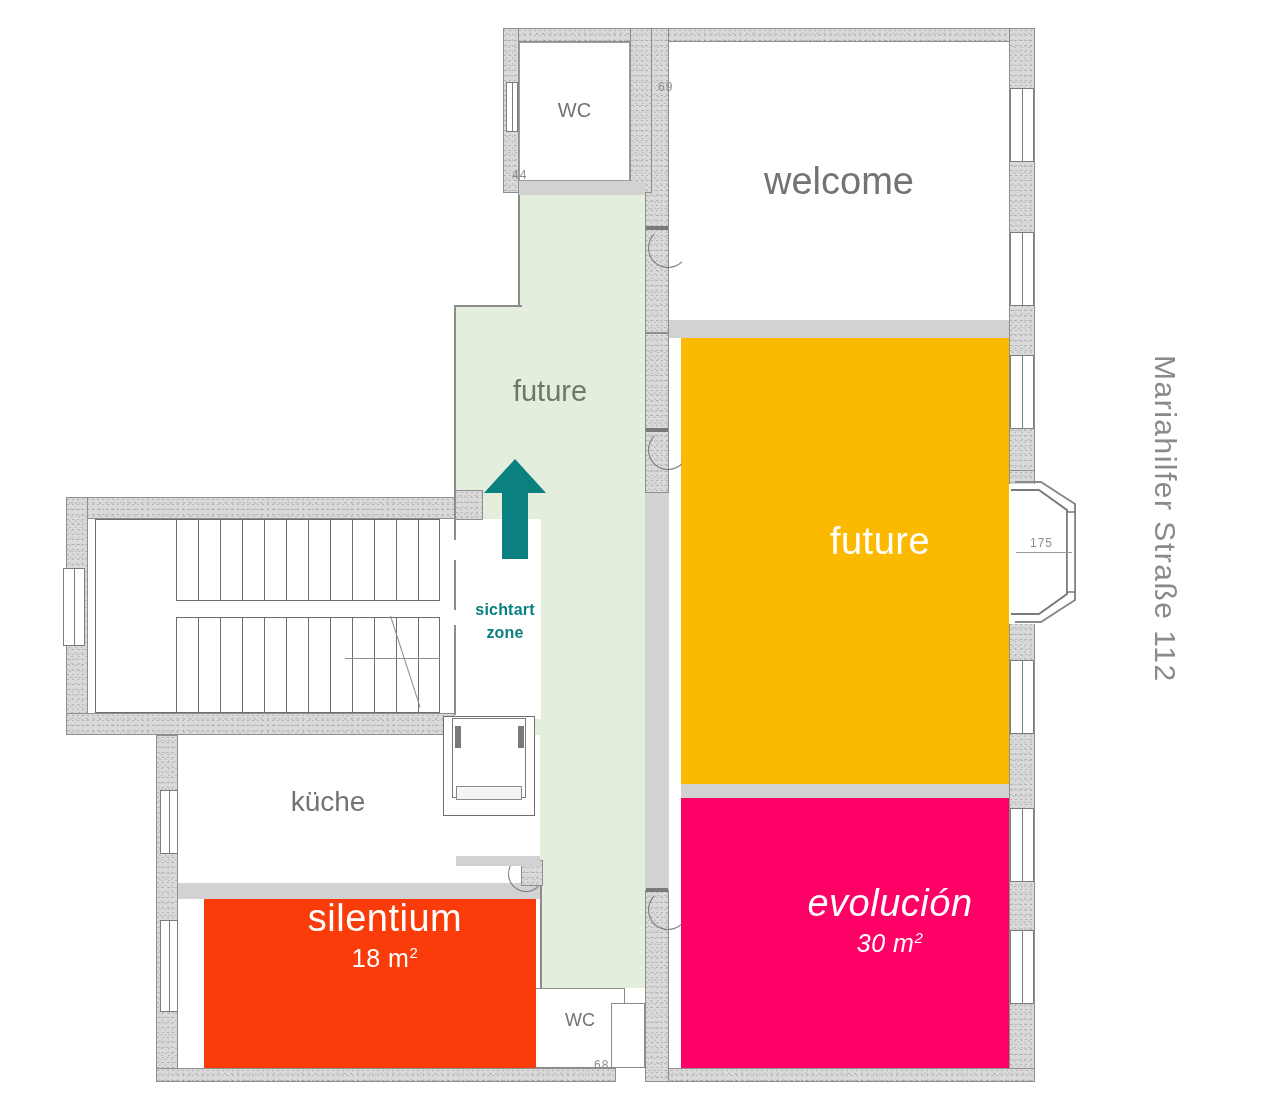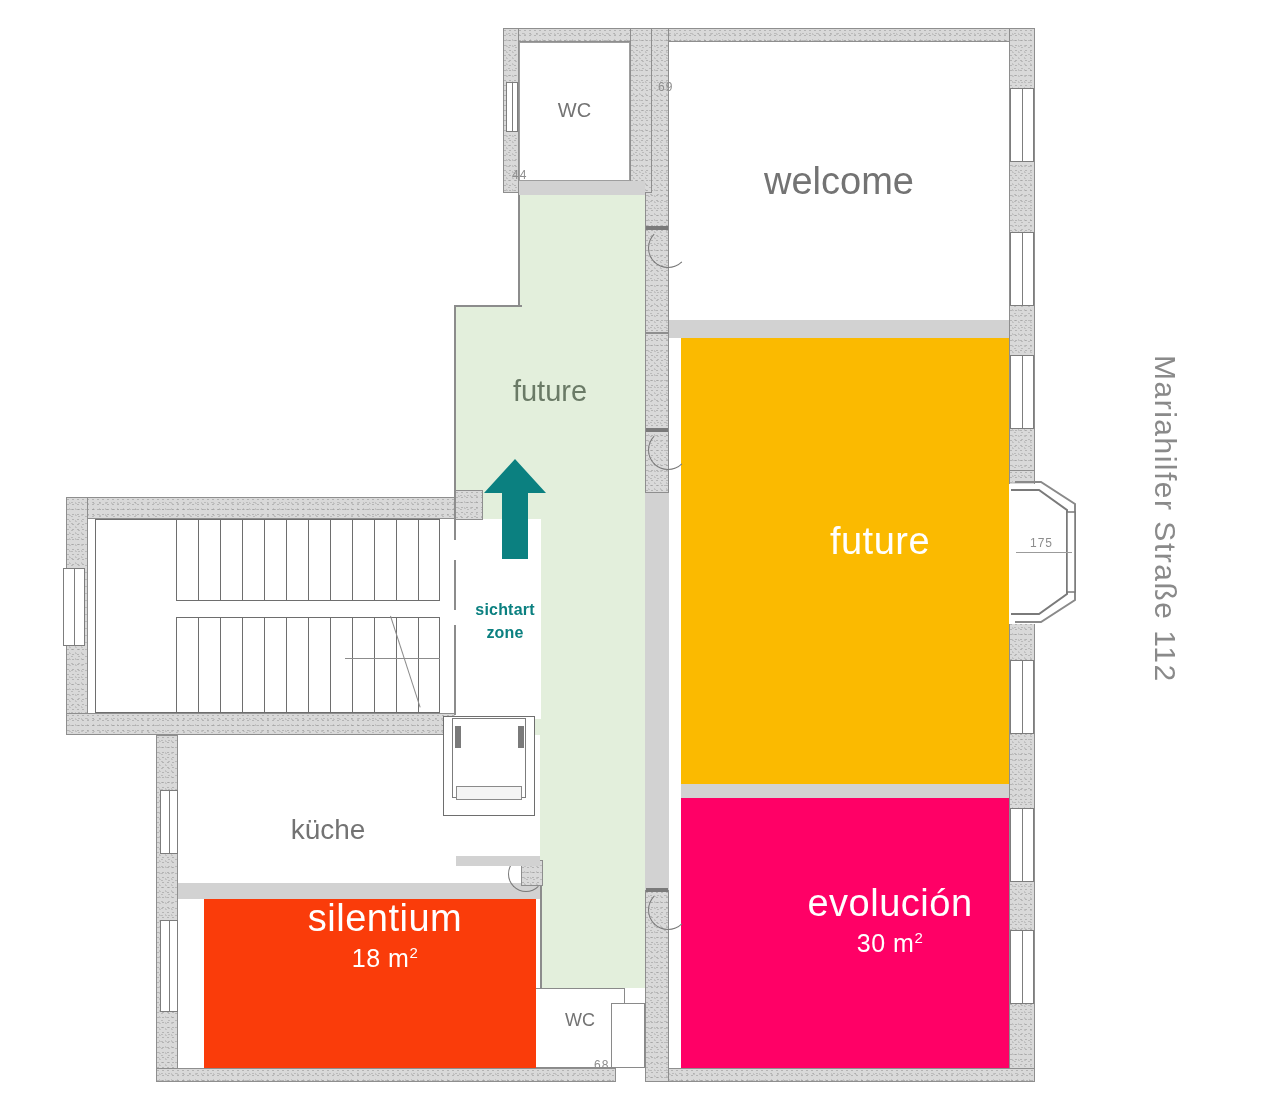--- a/index.html
+++ b/index.html
@@ -111,21 +111,21 @@
   </div>
   <div class="greybar" style="left:669px;top:320px;width:340px;height:18px;"></div>
 
   <div class="room" id="room-future" style="left:681px;top:338px;width:328px;height:446px;background:#fbba00;"></div>
   <div class="room-label" style="left:681px;top:522px;width:328px;">
     <div class="room-name">future</div>
   </div>
   <div class="greybar" style="left:681px;top:784px;width:328px;height:14px;"></div>
 
   <div class="room" id="room-evolucion" style="left:681px;top:798px;width:328px;height:270px;background:#ff0066;"></div>
-  <div class="room-label" style="left:681px;top:884px;width:348px;">
+  <div class="room-label" style="left:681px;top:884px;width:348px;font-style:italic;">
     <div class="room-name">evolución</div>
     <div class="room-area">
       <span>30 m</span><sup>2</sup>
     </div>
   </div>
 
   <div class="room" id="corridor-main" style="left:519px;top:193px;width:126px;height:697px;"></div>
   <div class="room" id="corridor-bump" style="left:455px;top:305px;width:70px;height:585px;"></div>
   <div class="room" id="corridor-lower" style="left:541px;top:878px;width:104px;height:110px;"></div>
 
@@ -154,21 +154,21 @@
   <div class="dim" style="left:512px;top:168px;">44</div>
 
   <div class="white" style="left:535px;top:988px;width:90px;height:80px;border:1px solid #8a8a8a;"></div>
   <div class="plainlabel" style="left:535px;top:1010px;width:90px;text-align:center;font-size:18px;">
     <span>WC</span>
   </div>
   <div class="white" style="left:611px;top:1003px;width:34px;height:65px;border:1px solid #8a8a8a;"></div>
   <div class="dim" style="left:594px;top:1058px;">68</div>
 
   <div class="white" style="left:178px;top:735px;width:362px;height:148px;"></div>
-  <div class="plainlabel" style="left:178px;top:786px;width:300px;text-align:center;font-size:28px;margin-top:28px;">
+  <div class="plainlabel" style="left:178px;top:786px;width:300px;text-align:center;font-size:28px;">
     <span>küche</span>
   </div>
   <div class="greybar" style="left:178px;top:883px;width:362px;height:16px;"></div>
 
   <div class="room" id="room-silentium" style="left:204px;top:899px;width:332px;height:169px;background:#fa3c0a;"></div>
   <div class="room-label" style="left:204px;top:899px;width:292px;">
     <div class="room-name">silentium</div>
     <div class="room-area">
       <span>18 m</span><sup>2</sup>
     </div>

